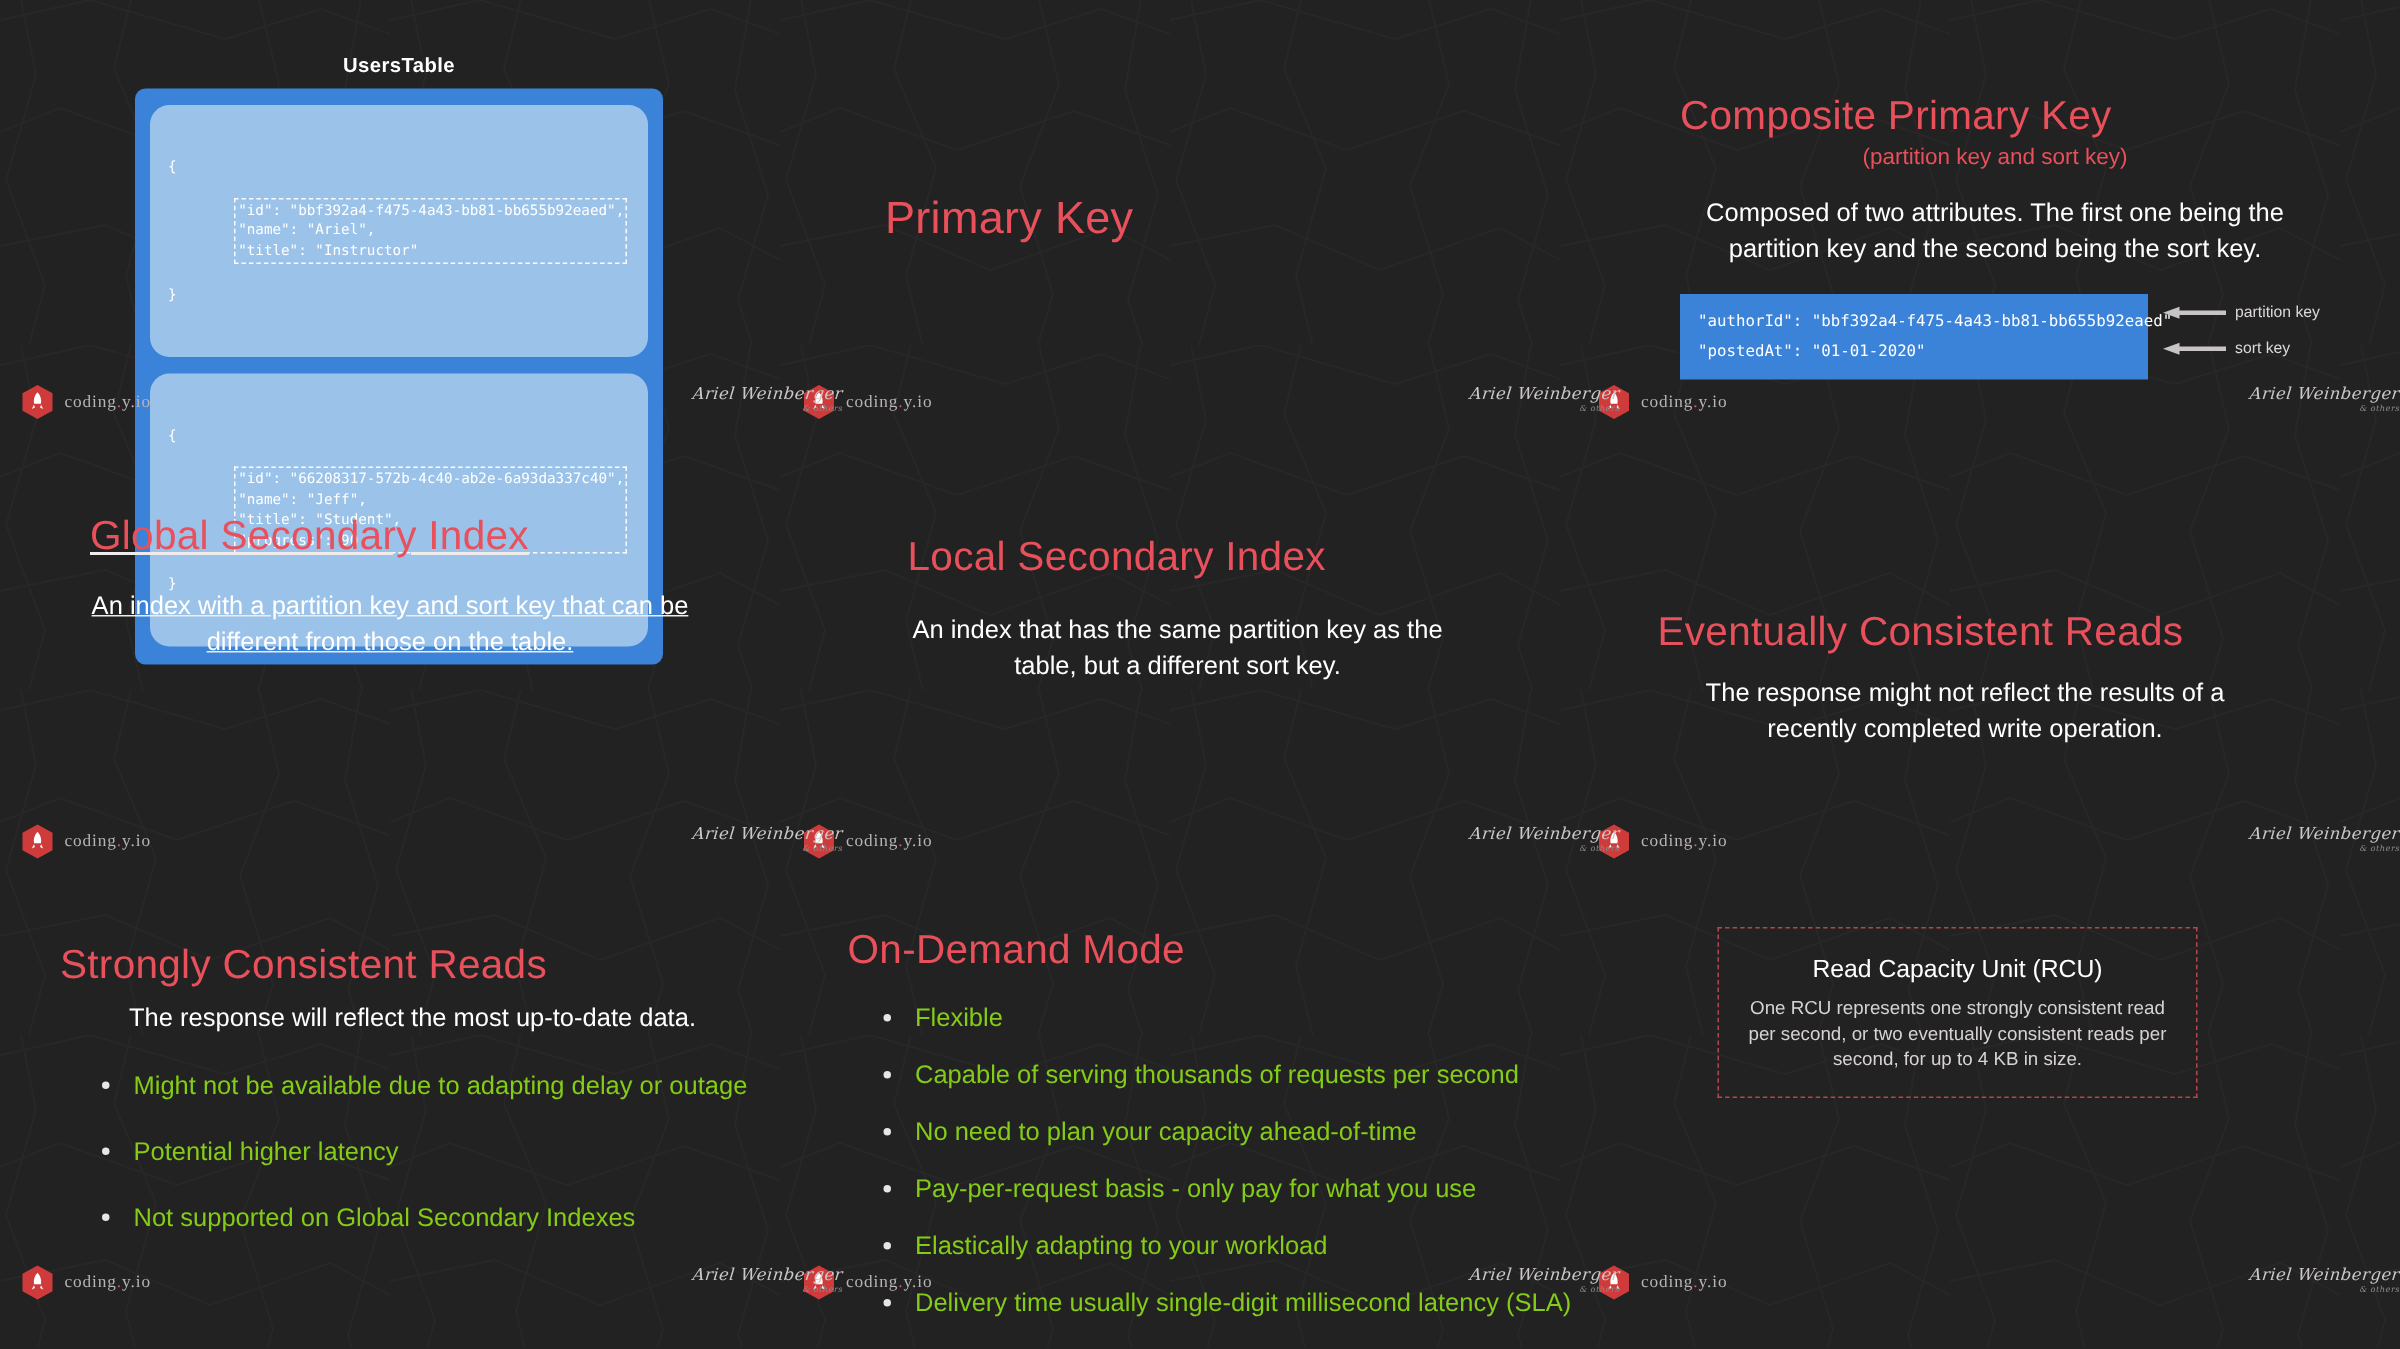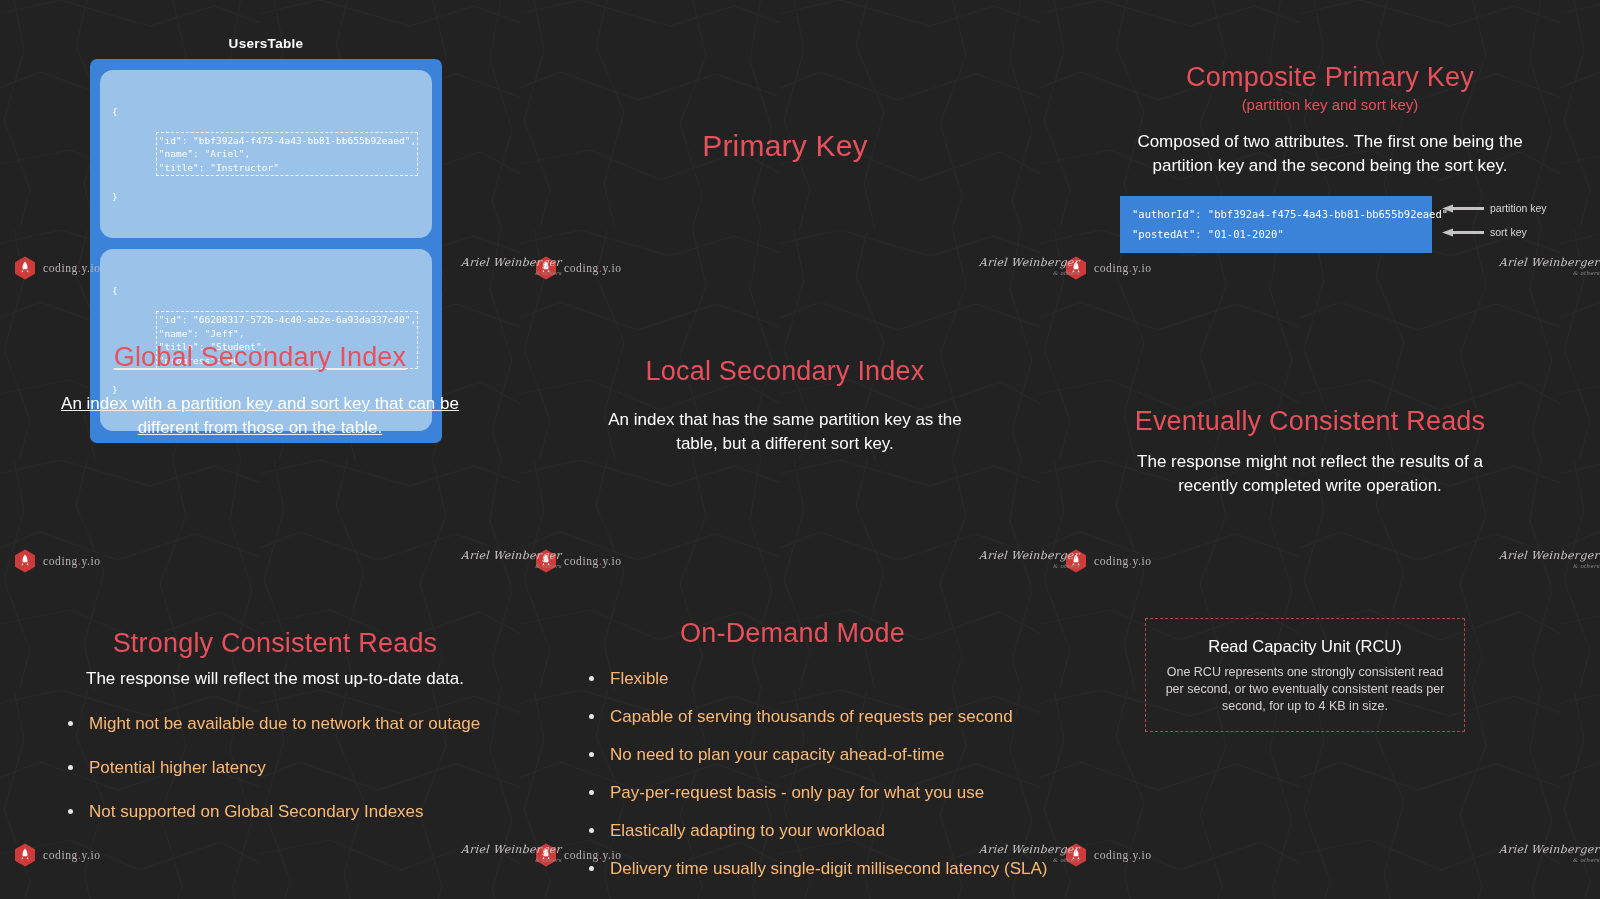--- a/index.html
+++ b/index.html
@@ -33,21 +33,20 @@
     position: absolute;
     z-index: 2;
   }
 
   
   .heading {
     color: #e8505b;
     font-size: 27px;
     font-weight: 400;
     letter-spacing: 0.2px;
-    text-align: center;
     line-height: 1.18;
   }
   .heading-sub {
     color: #e8505b;
     font-size: 15px;
     text-align: center;
     line-height: 1.2;
     margin-top: 2px;
   }
   .body-text {
@@ -61,21 +60,21 @@
   
   ul.bullets {
     list-style: none;
     margin-top: 22px;
   }
   ul.bullets li {
     position: relative;
     padding-left: 27px;
     font-size: 17px;
     line-height: 1.3;
-    color: #fdba74;
+    color: #84cc16;
     margin-bottom: 22px;
     text-align: left;
     white-space: nowrap;
   }
   ul.bullets li::before {
     content: "";
     position: absolute;
     left: 6px;
     top: 8px;
     width: 5px;
@@ -359,21 +358,21 @@
 
 <section class="slide" id="slide-ecr">
   <h1 class="heading">Eventually Consistent Reads</h1>
   <p class="body-text">The response might not reflect the results of a recently completed write operation.</p>
 </section>
 
 <section class="slide" id="slide-scr">
   <h1 class="heading">Strongly Consistent Reads</h1>
   <p class="body-text">The response will reflect the most up-to-date data.</p>
   <ul class="bullets">
-    <li>Might not be available due to network that or outage</li>
+    <li>Might not be available due to adapting delay or outage</li>
     <li>Potential higher latency</li>
     <li>Not supported on Global Secondary Indexes</li>
   </ul>
 </section>
 
 <section class="slide" id="slide-ondemand">
   <h1 class="heading">On-Demand Mode</h1>
   <ul class="bullets">
     <li>Flexible</li>
     <li>Capable of serving thousands of requests per second</li>

